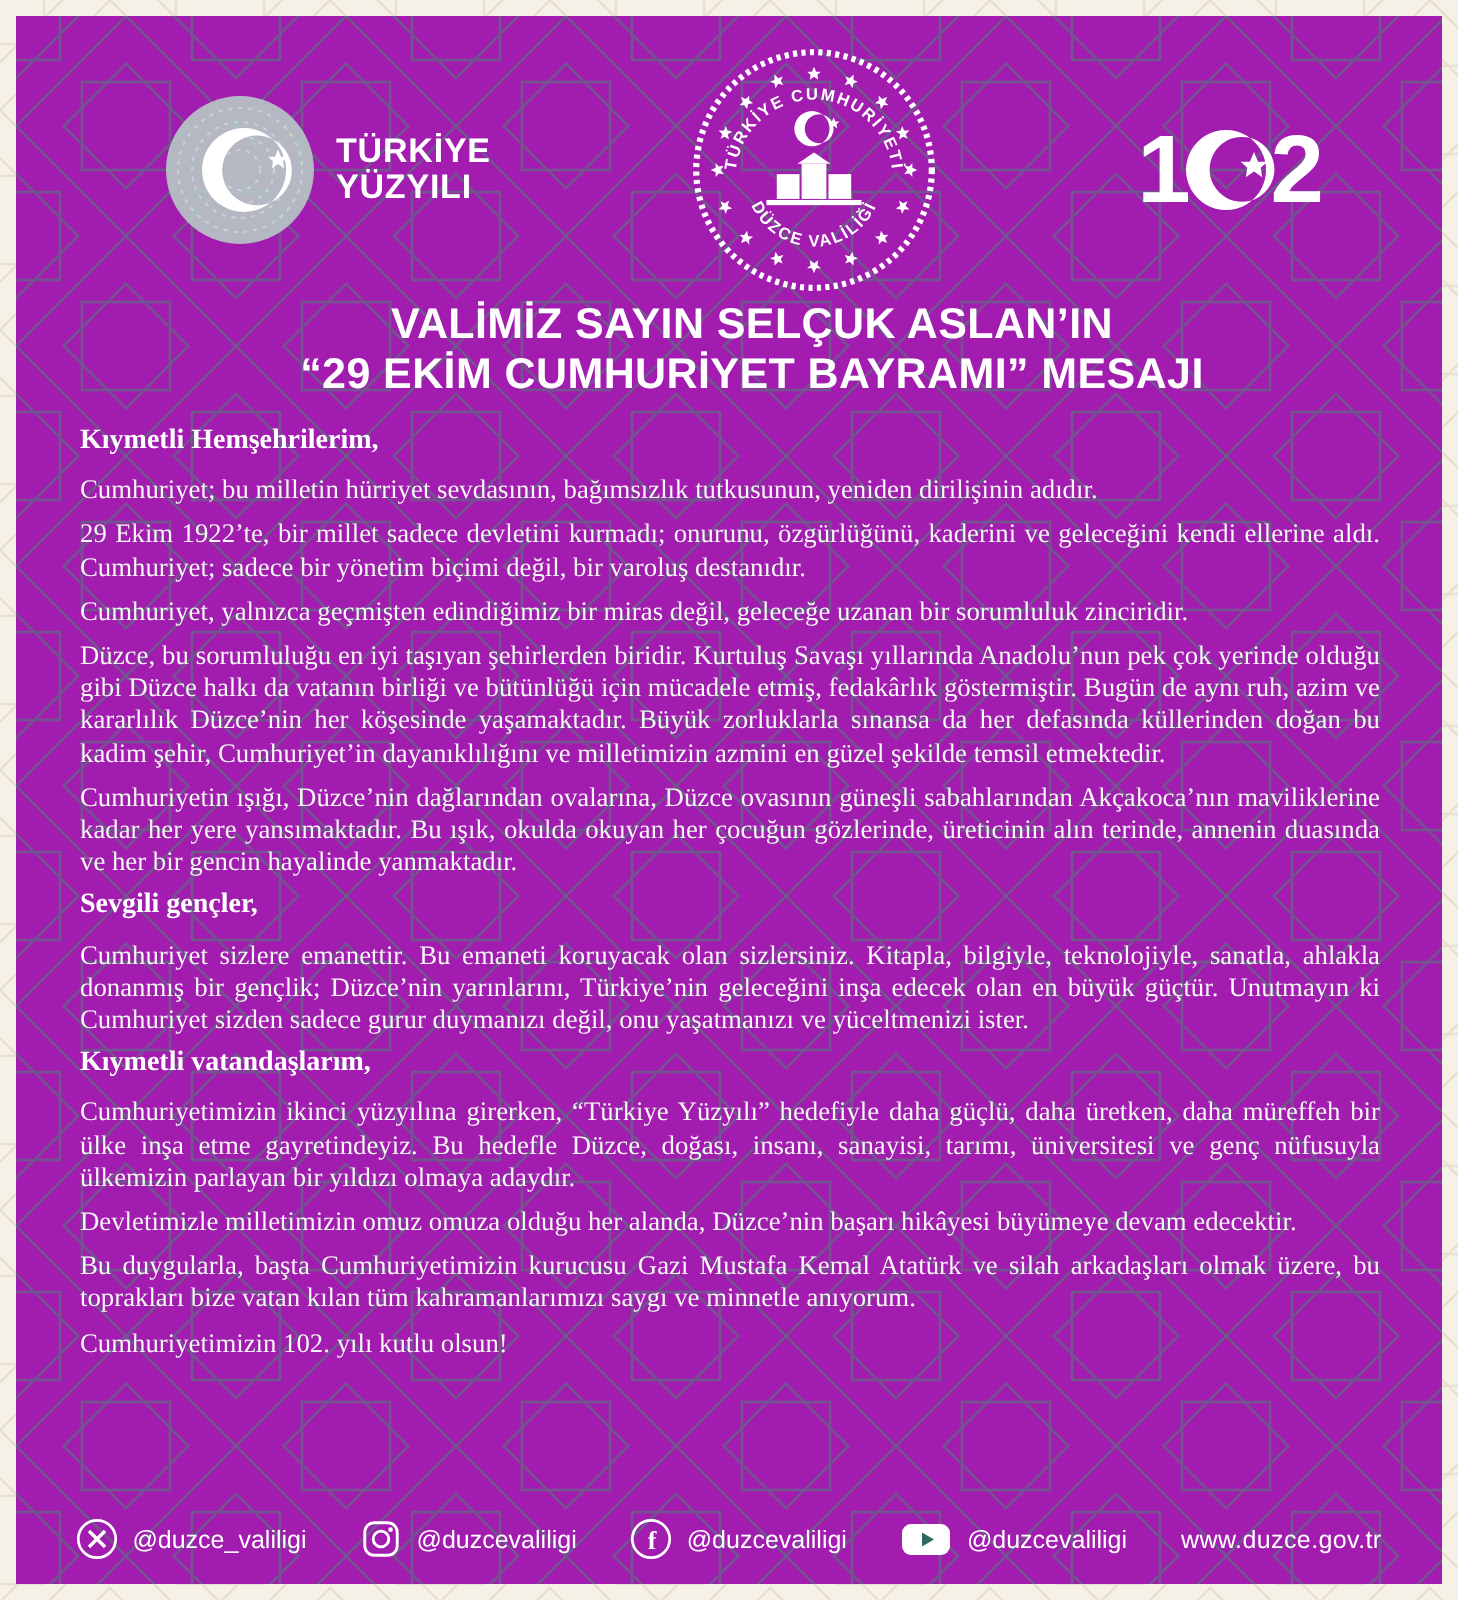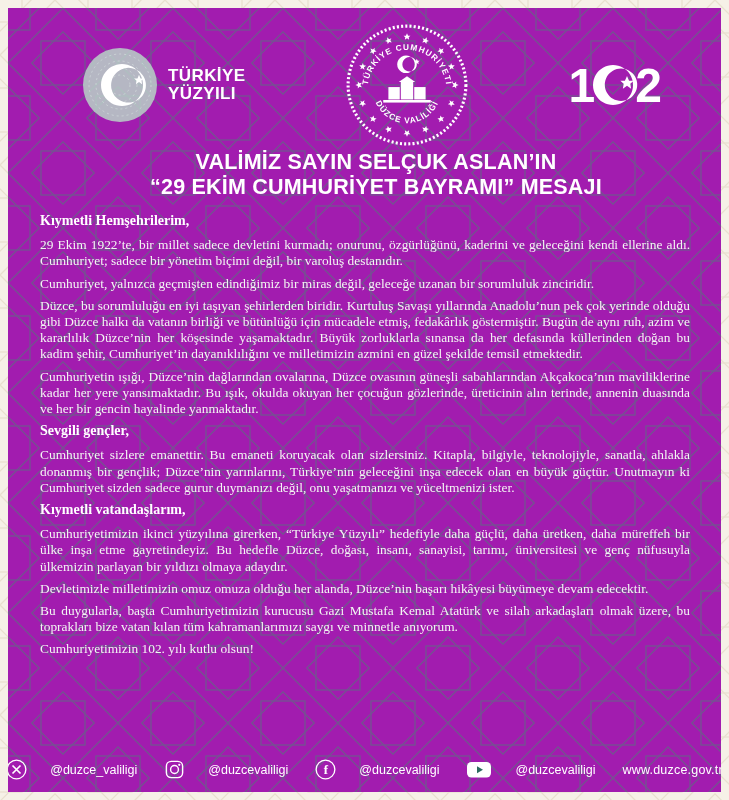--- a/index.html
+++ b/index.html
@@ -92,21 +92,21 @@
     margin-top: auto;
     margin-bottom: 12px;
     display: flex;
     align-items: center;
     justify-content: center;
     gap: 27px;
     font-family: "Liberation Sans", sans-serif;
     color: #ffffff;
     font-size: 12.5px;
   }
-  .social-item { display: flex; align-items: center; gap: 23px; }
+  .social-item { display: flex; align-items: center; gap: 7px; }
   .website { letter-spacing: 0.2px; }
 </style>
 </head>
 <body>
 
 <svg class="bg-pattern-outer" width="729" height="800">
   <defs>
     <pattern id="geoCream" width="110" height="110" patternUnits="userSpaceOnUse">
       <g fill="none" stroke="#e9e0cf" stroke-width="1.3">
         <rect x="33" y="33" width="44" height="44"></rect>
@@ -225,20 +225,21 @@
       </div>
     </div>
 
     <div class="title-block">
       <div>VALİMİZ SAYIN SELÇUK ASLAN’IN</div>
       <div>“29 EKİM CUMHURİYET BAYRAMI” MESAJI</div>
     </div>
 
     <div class="body-text">
       <h3 class="heading">Kıymetli Hemşehrilerim,</h3>
+      <p class="para">Cumhuriyet; bu milletin hürriyet sevdasının, bağımsızlık tutkusunun, yeniden dirilişinin adıdır.</p>
       <p class="para">29 Ekim 1922’te, bir millet sadece devletini kurmadı; onurunu, özgürlüğünü, kaderini ve geleceğini kendi ellerine aldı. Cumhuriyet; sadece bir yönetim biçimi değil, bir varoluş destanıdır.</p>
       <p class="para">Cumhuriyet, yalnızca geçmişten edindiğimiz bir miras değil, geleceğe uzanan bir sorumluluk zinciridir.</p>
       <p class="para">Düzce, bu sorumluluğu en iyi taşıyan şehirlerden biridir. Kurtuluş Savaşı yıllarında Anadolu’nun pek çok yerinde olduğu gibi Düzce halkı da vatanın birliği ve bütünlüğü için mücadele etmiş, fedakârlık göstermiştir. Bugün de aynı ruh, azim ve kararlılık Düzce’nin her köşesinde yaşamaktadır. Büyük zorluklarla sınansa da her defasında küllerinden doğan bu kadim şehir, Cumhuriyet’in dayanıklılığını ve milletimizin azmini en güzel şekilde temsil etmektedir.</p>
       <p class="para">Cumhuriyetin ışığı, Düzce’nin dağlarından ovalarına, Düzce ovasının güneşli sabahlarından Akçakoca’nın maviliklerine kadar her yere yansımaktadır. Bu ışık, okulda okuyan her çocuğun gözlerinde, üreticinin alın terinde, annenin duasında ve her bir gencin hayalinde yanmaktadır.</p>
       <h3 class="heading">Sevgili gençler,</h3>
       <p class="para">Cumhuriyet sizlere emanettir. Bu emaneti koruyacak olan sizlersiniz. Kitapla, bilgiyle, teknolojiyle, sanatla, ahlakla donanmış bir gençlik; Düzce’nin yarınlarını, Türkiye’nin geleceğini inşa edecek olan en büyük güçtür. Unutmayın ki Cumhuriyet sizden sadece gurur duymanızı değil, onu yaşatmanızı ve yüceltmenizi ister.</p>
       <h3 class="heading">Kıymetli vatandaşlarım,</h3>
       <p class="para">Cumhuriyetimizin ikinci yüzyılına girerken, “Türkiye Yüzyılı” hedefiyle daha güçlü, daha üretken, daha müreffeh bir ülke inşa etme gayretindeyiz. Bu hedefle Düzce, doğası, insanı, sanayisi, tarımı, üniversitesi ve genç nüfusuyla ülkemizin parlayan bir yıldızı olmaya adaydır.</p>
       <p class="para">Devletimizle milletimizin omuz omuza olduğu her alanda, Düzce’nin başarı hikâyesi büyümeye devam edecektir.</p>
       <p class="para">Bu duygularla, başta Cumhuriyetimizin kurucusu Gazi Mustafa Kemal Atatürk ve silah arkadaşları olmak üzere, bu toprakları bize vatan kılan tüm kahramanlarımızı saygı ve minnetle anıyorum.</p>

